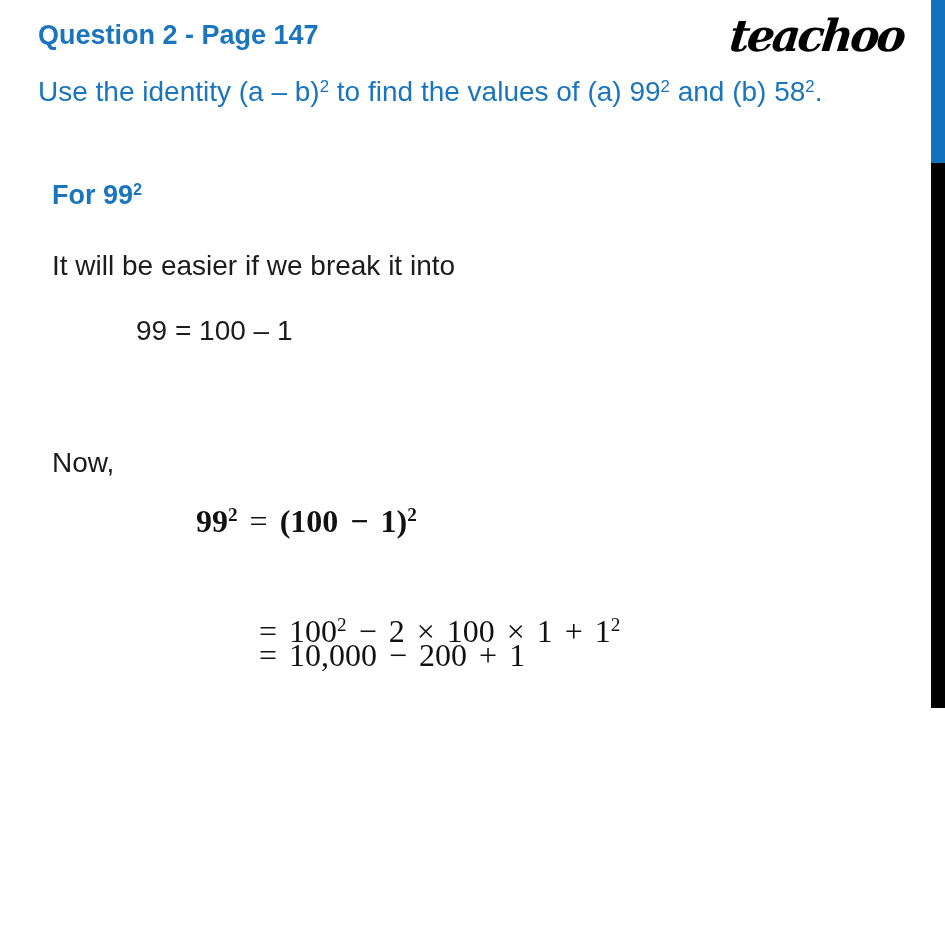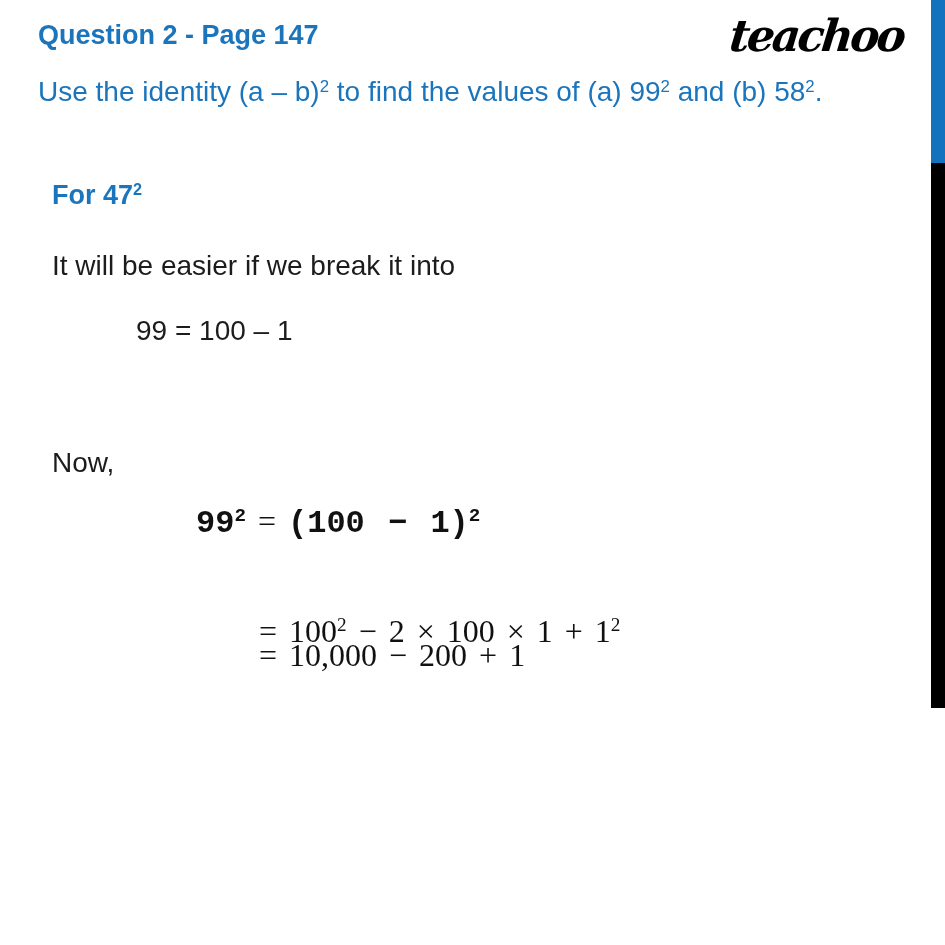--- a/index.html
+++ b/index.html
@@ -70,21 +70,21 @@
   .math {
     font-family: "Liberation Serif", serif;
     font-size: 32px;
     color: #111111;
     word-spacing: 4px;
   }
   .math-line1 { left: 196px; top: 503px; }
   .math-line2 { left: 259px; top: 570px; margin-top: 43px; }
   .math-line3 { left: 259px; top: 637px; }
   .math-line4 { left: 259px; top: 703px; }
-  .bold { font-weight: 700; font-family: Liberation Mono, monospace; }
+  .bold { font-weight: 700; }
   sup.s {
     font-size: 60%;
     line-height: 0;
     position: relative;
     top: -0.55em;
     vertical-align: baseline;
   }
 </style>
 </head>
 <body>
@@ -96,21 +96,21 @@
 
   <div class="abs q-title">Question 2 - Page 147</div>
 
   <div class="abs logo">teachoo</div>
 
   <div class="abs q-text">
     <span>Use the identity (a – b)</span><sup class="s">2</sup><span> to find the values of (a) 99</span><sup class="s">2</sup><span> and (b) 58</span><sup class="s">2</sup><span>.</span>
   </div>
 
   <div class="abs for-heading">
-    <span>For 47</span><sup class="s">2</sup>
+    <span>For 99</span><sup class="s">2</sup>
   </div>
 
   <div class="abs intro-line">It will be easier if we break it into</div>
 
   <div class="abs break-line">99 = 100 – 1</div>
 
   <div class="abs now-line">Now,</div>
 
   <div class="abs math math-line1">
     <span class="bold">99</span><sup class="s bold">2</sup><span> = </span><span class="bold">(100 − 1)</span><sup class="s bold">2</sup>

